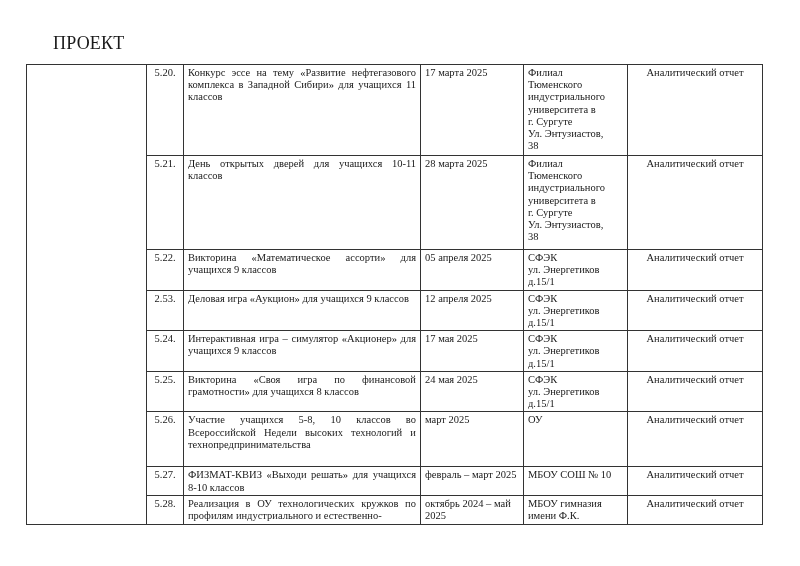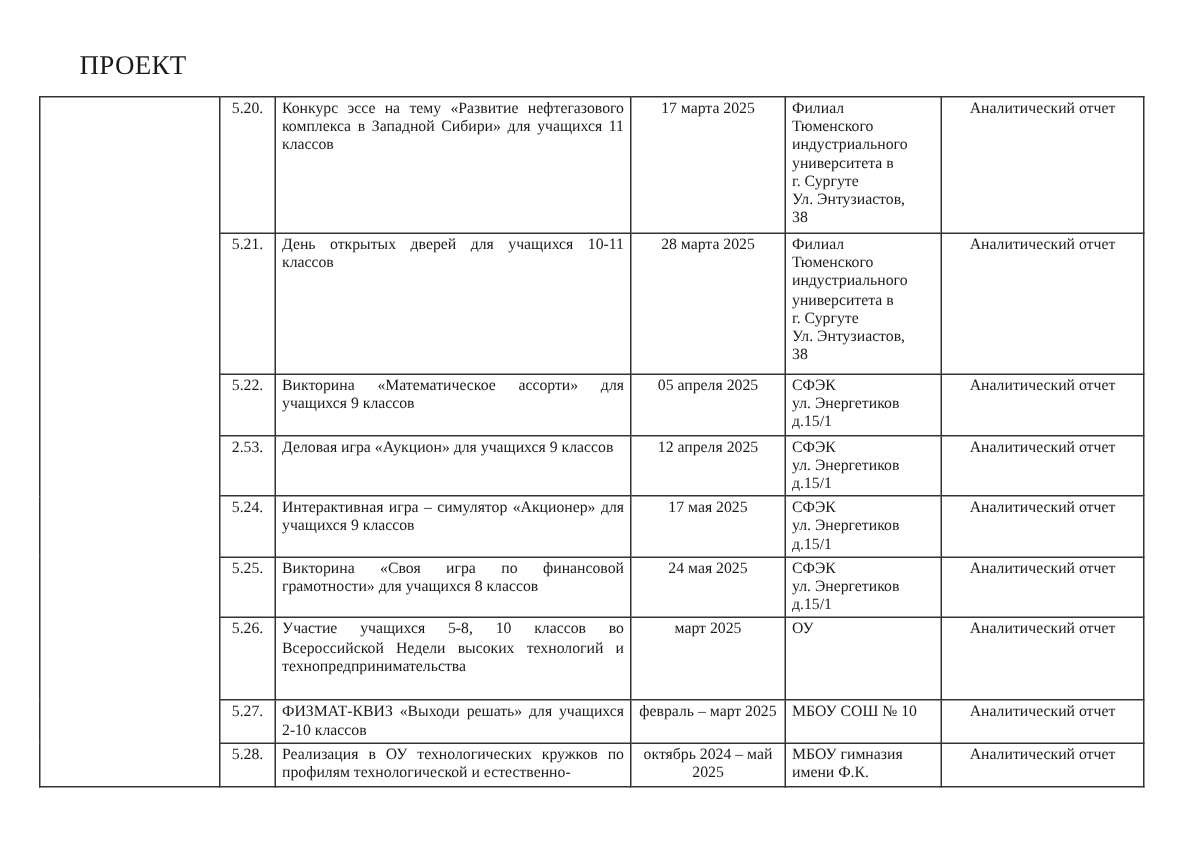--- a/index.html
+++ b/index.html
@@ -5,21 +5,21 @@
   html, body { margin: 0; padding: 0; background: #ffffff; }
   body { width: 800px; height: 566px; position: relative; overflow: hidden;
          font-family: "Liberation Serif", "DejaVu Serif", serif; color: #1a1a1a; }
   .project-label { position: absolute; left: 53px; top: 33px; font-size: 18px; letter-spacing: 0.2px; }
   table.plan { position: absolute; left: 26px; top: 64px; border-collapse: collapse;
                table-layout: fixed; width: 731px; font-size: 10.5px; line-height: 12.2px; }
   table.plan td { border: 1px solid #333; vertical-align: top; padding: 2px 4px 1px 4px; }
   td.c-blank { width: 111px; }
   td.c-num { width: 28px; text-align: center; padding-left: 2px; padding-right: 2px; }
   td.c-desc { width: 228px; text-align: justify; text-align-last: left; }
-  td.c-date { width: 94px; text-align: center; margin-top: 28px; }
+  td.c-date { width: 94px; text-align: left; margin-top: 28px; }
   td.c-loc { width: 95px; }
   td.c-res { width: 126px; text-align: center; }
   .loc-line { display: block; }
 </style>
 </head>
 <body>
 
 <div class="project-label">ПРОЕКТ</div>
 
 <table class="plan">
@@ -103,30 +103,30 @@
         <td class="c-num">5.26.</td>
         <td class="c-desc">Участие учащихся 5-8, 10 классов во Всероссийской Недели высоких технологий и технопредпринимательства</td>
         <td class="c-date">март 2025</td>
         <td class="c-loc">
           <span class="loc-line">ОУ</span>
         </td>
         <td class="c-res">Аналитический отчет</td>
       </tr>
       <tr style="height: 25px;">
         <td class="c-num">5.27.</td>
-        <td class="c-desc">ФИЗМАТ-КВИЗ «Выходи решать» для учащихся 2-10 классов</td>
+        <td class="c-desc">ФИЗМАТ-КВИЗ «Выходи решать» для учащихся 8-10 классов</td>
         <td class="c-date">февраль – март 2025</td>
         <td class="c-loc">
           <span class="loc-line">МБОУ СОШ № 10</span>
         </td>
         <td class="c-res">Аналитический отчет</td>
       </tr>
       <tr style="height: 29px;">
         <td class="c-num">5.28.</td>
-        <td class="c-desc">Реализация в ОУ технологических кружков по профилям технологической и естественно-</td>
+        <td class="c-desc">Реализация в ОУ технологических кружков по профилям индустриального и естественно-</td>
         <td class="c-date">октябрь 2024 – май 2025</td>
         <td class="c-loc">
           <span class="loc-line">МБОУ гимназия</span>
           <span class="loc-line">имени Ф.К.</span>
         </td>
         <td class="c-res">Аналитический отчет</td>
       </tr>
     </tbody>
 </table>
 

